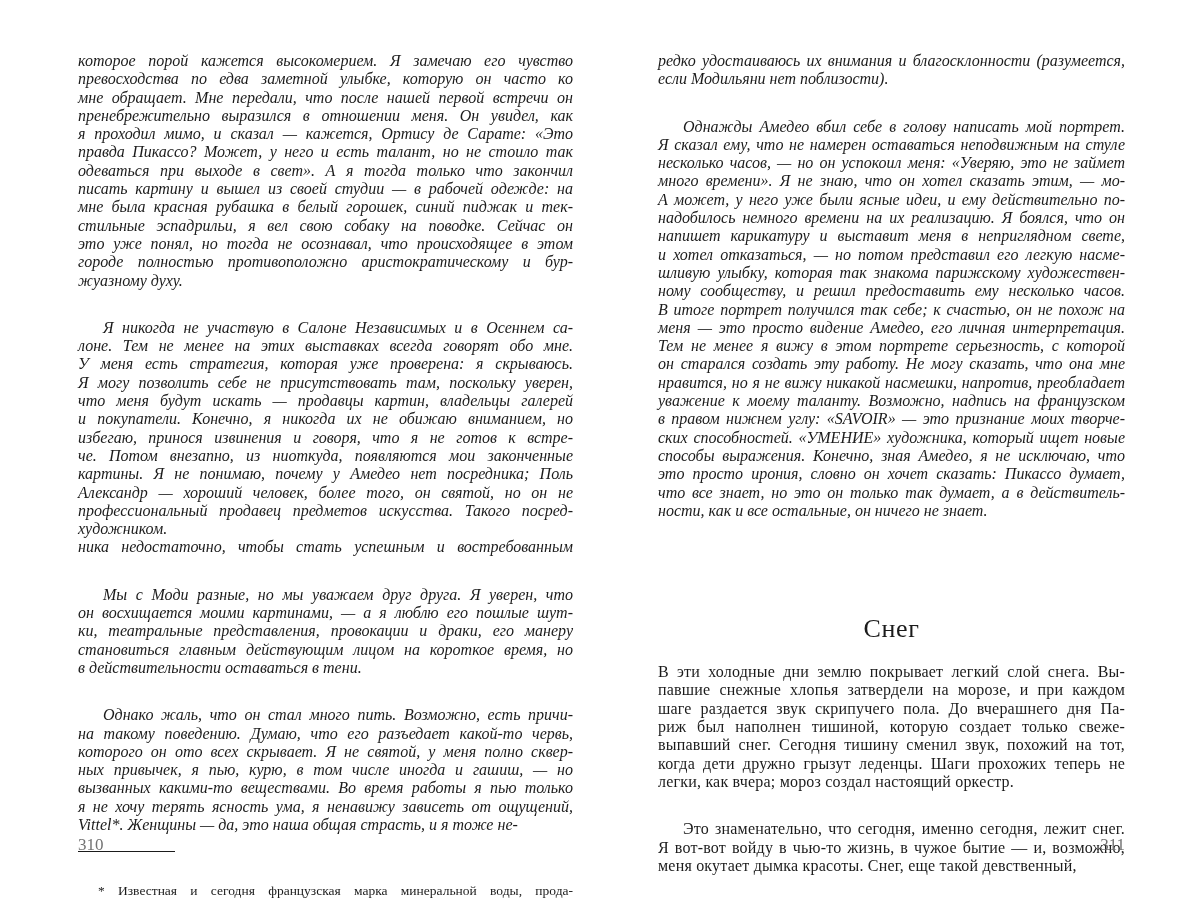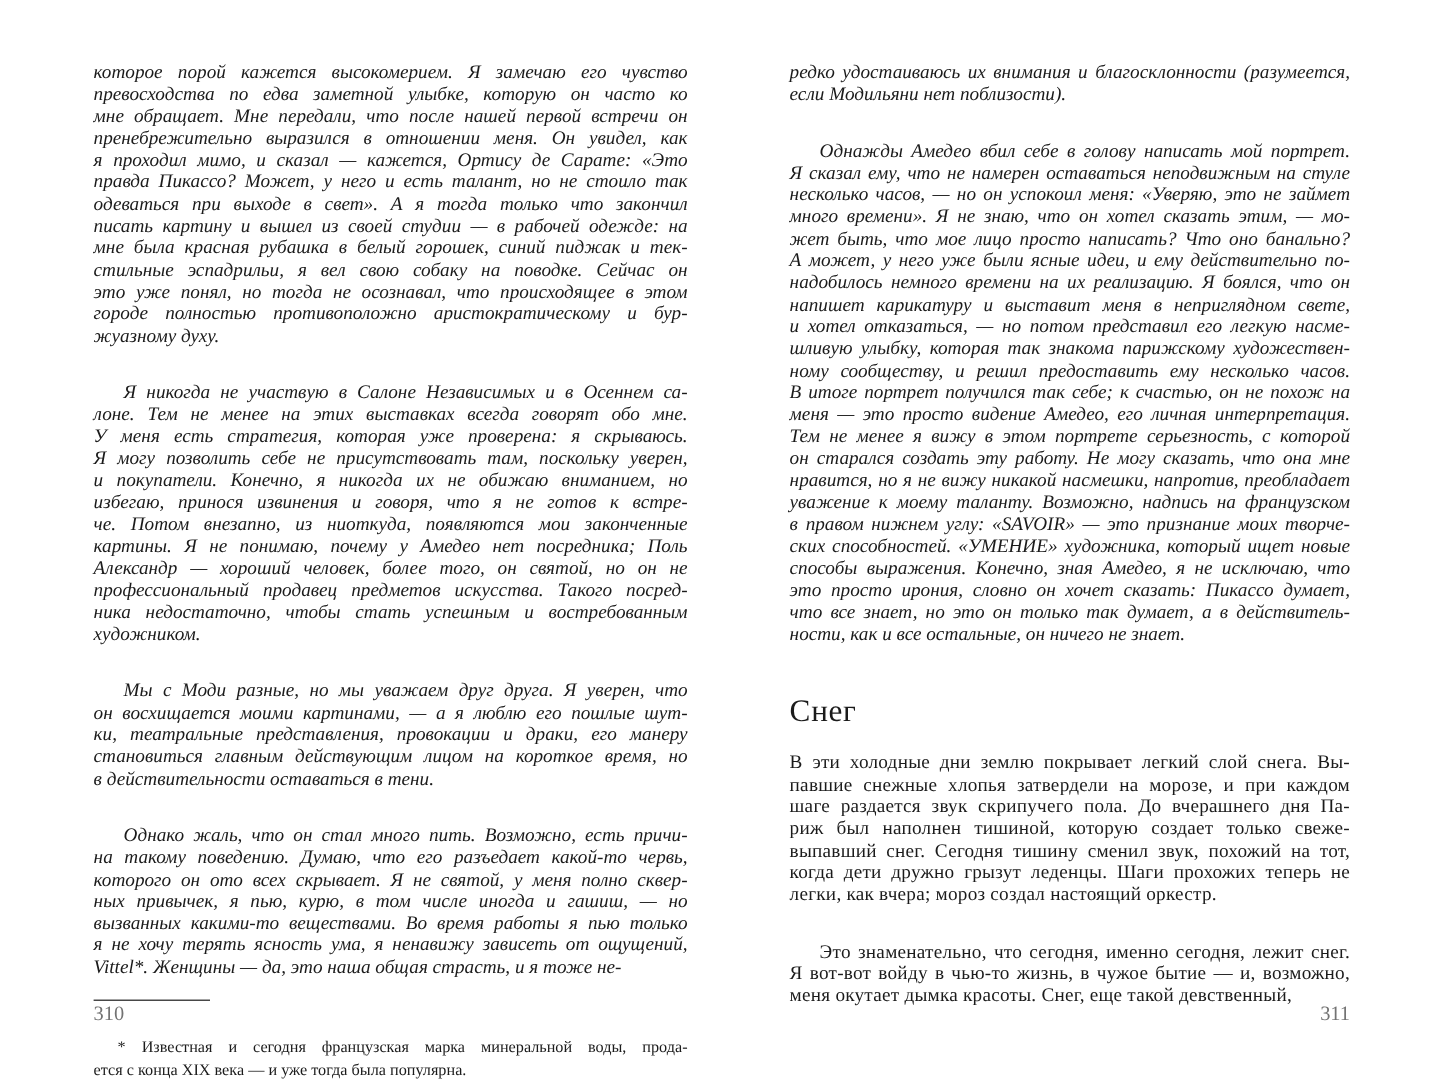--- a/index.html
+++ b/index.html
@@ -30,25 +30,26 @@
     font-size: 16px;
     line-height: 18.3px;
     height: 18.3px;
   }
   .para.italic .line { font-style: italic; }
   .para.roman  .line { font-style: normal; letter-spacing: 0.2px; }
   .line.indent { text-indent: 25px; margin-top: 29px; }
   .line.last { text-align-last: left; font-family: Liberation Serif, serif; }
 
   .chapter-heading {
-    margin: 40px 0 19px 0;
+    margin: 94px 0 19px 0;
     font-family: "Liberation Serif", serif;
     font-weight: normal;
     font-size: 26px;
     line-height: 30px;
+    text-align: center;
     letter-spacing: 0.6px;
     color: #1b1b1b;
   }
 
   .fn-rule {
     width: 97px;
     height: 0;
     border: 0;
     border-top: 1.2px solid #1b1b1b;
     margin: 17px 0 6px 0;
@@ -88,28 +89,29 @@
         <div class="line">стильные эспадрильи, я вел свою собаку на поводке. Сейчас он</div>
         <div class="line">это уже понял, но тогда не осознавал, что происходящее в этом</div>
         <div class="line">городе полностью противоположно аристократическому и бур-</div>
         <div class="line last">жуазному духу.</div>
       </div>
       <div class="para italic">
         <div class="line indent">Я никогда не участвую в Салоне Независимых и в Осеннем са-</div>
         <div class="line">лоне. Тем не менее на этих выставках всегда говорят обо мне.</div>
         <div class="line">У меня есть стратегия, которая уже проверена: я скрываюсь.</div>
         <div class="line">Я могу позволить себе не присутствовать там, поскольку уверен,</div>
+        <div class="line">что меня будут искать — продавцы картин, владельцы галерей</div>
         <div class="line">и покупатели. Конечно, я никогда их не обижаю вниманием, но</div>
         <div class="line">избегаю, принося извинения и говоря, что я не готов к встре-</div>
         <div class="line">че. Потом внезапно, из ниоткуда, появляются мои законченные</div>
         <div class="line">картины. Я не понимаю, почему у Амедео нет посредника; Поль</div>
         <div class="line">Александр — хороший человек, более того, он святой, но он не</div>
         <div class="line">профессиональный продавец предметов искусства. Такого посред-</div>
+        <div class="line last">художником.</div>
         <div class="line">ника недостаточно, чтобы стать успешным и востребованным</div>
-        <div class="line last">художником.</div>
       </div>
       <div class="para italic">
         <div class="line indent">Мы с Моди разные, но мы уважаем друг друга. Я уверен, что</div>
         <div class="line">он восхищается моими картинами, — а я люблю его пошлые шут-</div>
         <div class="line">ки, театральные представления, провокации и драки, его манеру</div>
         <div class="line">становиться главным действующим лицом на короткое время, но</div>
         <div class="line last">в действительности оставаться в тени.</div>
       </div>
       <div class="para italic">
         <div class="line indent">Однако жаль, что он стал много пить. Возможно, есть причи-</div>
@@ -129,21 +131,20 @@
   <div id="right-page-col" class="page-col col-right">
       <div class="para italic">
         <div class="line">редко удостаиваюсь их внимания и благосклонности (разумеется,</div>
         <div class="line last">если Модильяни нет поблизости).</div>
       </div>
       <div class="para italic">
         <div class="line indent">Однажды Амедео вбил себе в голову написать мой портрет.</div>
         <div class="line">Я сказал ему, что не намерен оставаться неподвижным на стуле</div>
         <div class="line">несколько часов, — но он успокоил меня: «Уверяю, это не займет</div>
         <div class="line">много времени». Я не знаю, что он хотел сказать этим, — мо-</div>
-        <div class="line">жет быть, что мое лицо просто написать? Что оно банально?</div>
         <div class="line">А может, у него уже были ясные идеи, и ему действительно по-</div>
         <div class="line">надобилось немного времени на их реализацию. Я боялся, что он</div>
         <div class="line">напишет карикатуру и выставит меня в неприглядном свете,</div>
         <div class="line">и хотел отказаться, — но потом представил его легкую насме-</div>
         <div class="line">шливую улыбку, которая так знакома парижскому художествен-</div>
         <div class="line">ному сообществу, и решил предоставить ему несколько часов.</div>
         <div class="line">В итоге портрет получился так себе; к счастью, он не похож на</div>
         <div class="line">меня — это просто видение Амедео, его личная интерпретация.</div>
         <div class="line">Тем не менее я вижу в этом портрете серьезность, с которой</div>
         <div class="line">он старался создать эту работу. Не могу сказать, что она мне</div>

